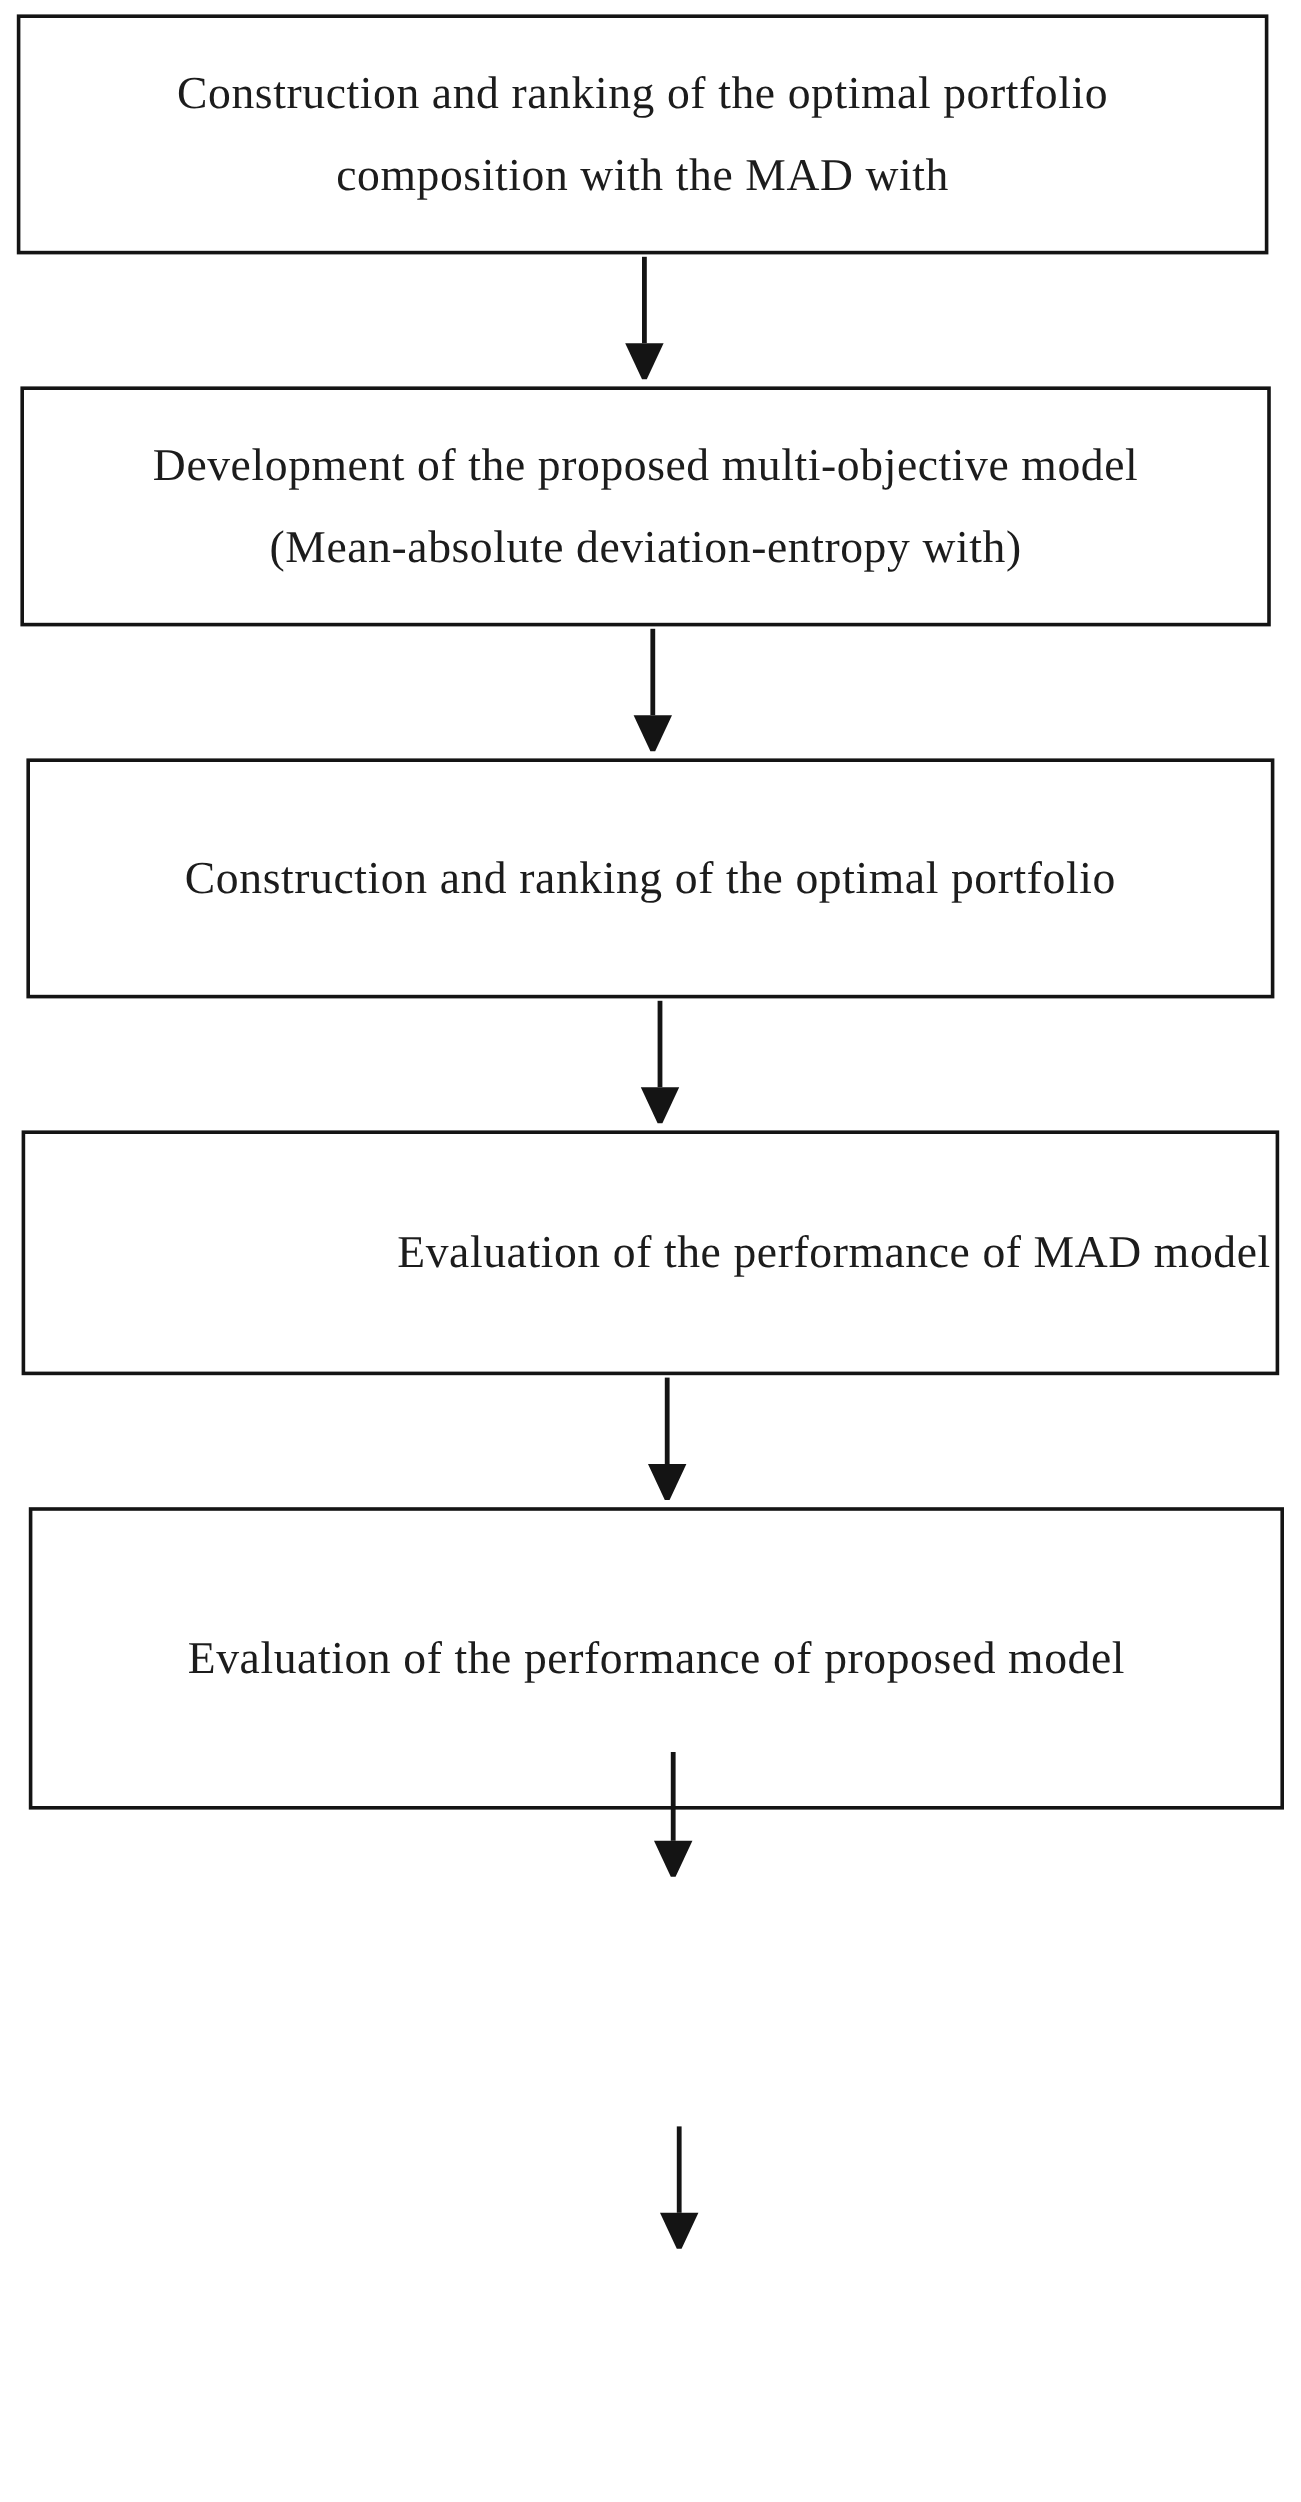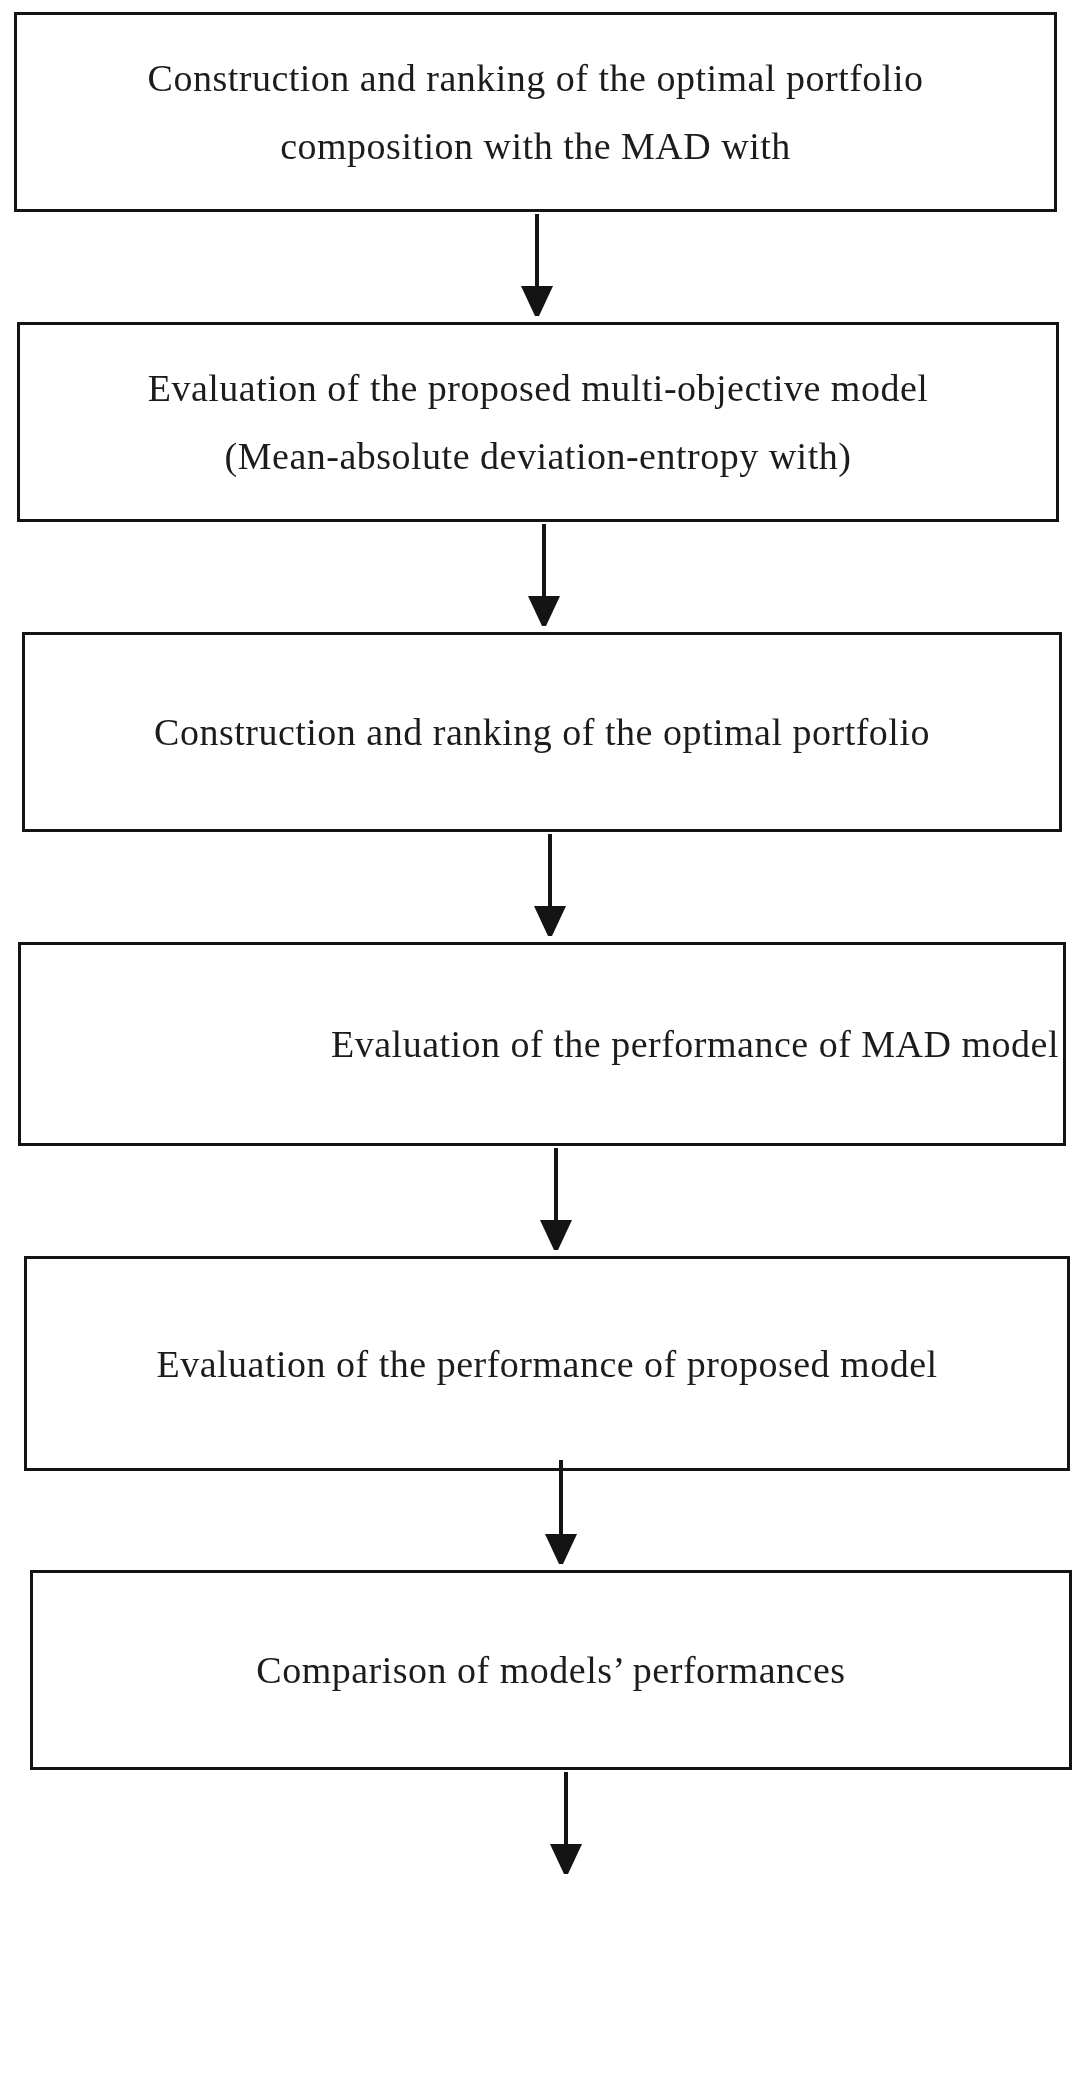--- a/index.html
+++ b/index.html
@@ -65,21 +65,21 @@
     <span class="line">Construction and ranking of the optimal portfolio</span>
     <span class="line">composition with the MAD with</span>
   </div>
 
   <div class="arrow" style="left:519px; top:208px; height:110px;">
     <span class="shaft"></span>
     <span class="head"></span>
   </div>
 
   <div class="step" style="left:13px; top:318px; width:1042px; height:200px;">
-    <span class="line">Evaluation of the proposed multi-objective model</span>
+    <span class="line">Development of the proposed multi-objective model</span>
     <span class="line">(Mean-absolute deviation-entropy with)</span>
   </div>
 
   <div class="arrow" style="left:526px; top:518px; height:110px;">
     <span class="shaft"></span>
     <span class="head"></span>
   </div>
 
   <div class="step" style="left:18px; top:628px; width:1040px; height:200px;">
     <span class="line">Construction and ranking of the optimal portfolio</span>
@@ -92,32 +92,29 @@
 
   <div class="step" style="left:14px; top:938px; width:1048px; height:204px;align-items:flex-end;">
     <span class="line">Evaluation of the performance of MAD model</span>
   </div>
 
   <div class="arrow" style="left:538px; top:1142px; height:110px;">
     <span class="shaft"></span>
     <span class="head"></span>
   </div>
 
-  <div class="step" style="left:20px; top:1252px; width:1046px; height:215px;">
+  <div class="step" style="left:20px; top:1252px; width:1046px; height:252px;">
     <span class="line">Evaluation of the performance of proposed model</span>
   </div>
 
   <div class="arrow" style="left:543px; top:1454px; height:112px;">
     <span class="shaft"></span>
     <span class="head"></span>
   </div>
 
-  <div class="step" style="left:26px; top:1566px; width:1042px; height:200px;">
-    <span class="line">Comparison of models’ performances</span>
-  </div>
 
   <div class="arrow" style="left:548px; top:1766px; height:110px;">
     <span class="shaft"></span>
     <span class="head"></span>
   </div>
 
 
 </div>
 
 </body></html>

